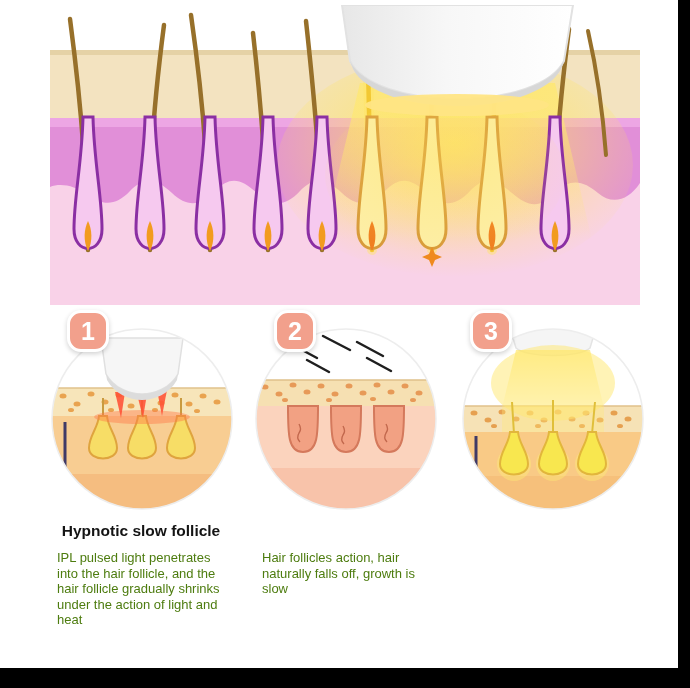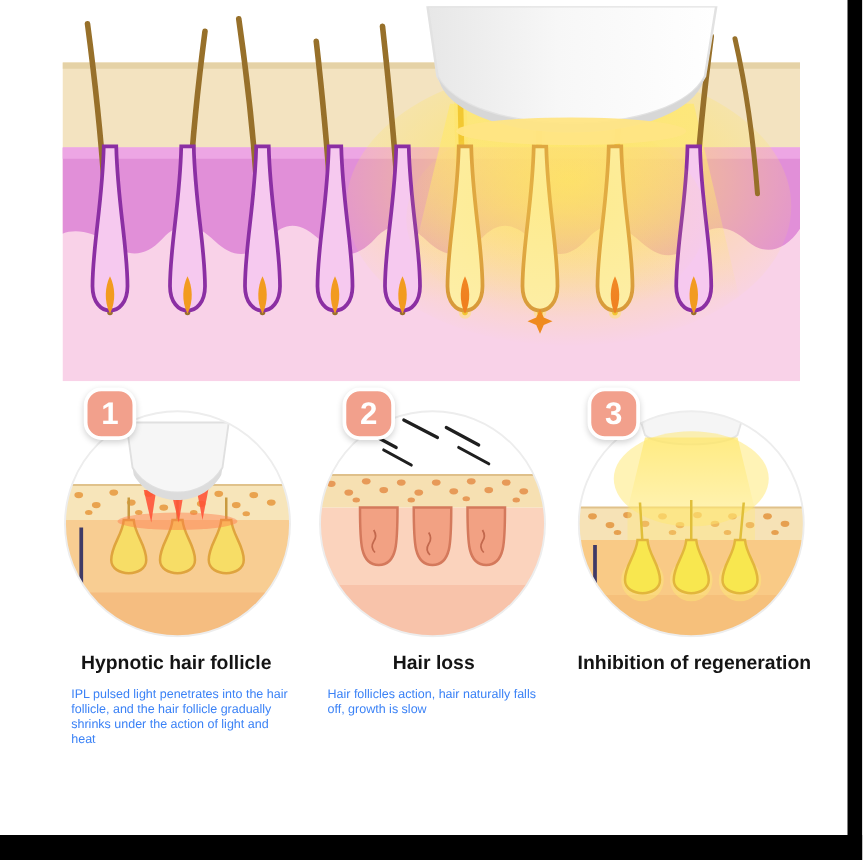--- a/index.html
+++ b/index.html
@@ -28,21 +28,21 @@
   .step-2 .circle { left:3px; }
   .step-3 .circle { left:14px; }
 
   .step-title {
     position:absolute; top:212px; left:0; width:100%; margin:0;
     text-align:center; font-size:15.5px; font-weight:bold; color:#141414;
     white-space:nowrap;
   }
   .step-desc {
     position:absolute; top:240px; margin:0;
-    font-size:10px; line-height:1.2; color:#3b82f6; text-align:left;
+    font-size:13px; line-height:1.2; color:#4d7c0f; text-align:left;
   }
   .step-1 .step-desc { left:12px; width:176px; }
   .step-2 .step-desc { left:10px; width:168px; }
   .step-3 .step-desc { left:0;   width:215px; }
 
   .bar-right  { position:absolute; top:0; right:0; width:12px; height:688px; background:#000; z-index:5; }
   .bar-bottom { position:absolute; left:0; bottom:0; width:690px; height:20px; background:#000; z-index:5; }
 </style>
 </head>
 <body>
@@ -189,21 +189,21 @@
           </g>
           <g>
             <path d="M50,10 L132,10 L127,46 C119,60 104,66 91,66 C78,66 63,60 55,46 Z" fill="#f6f6f6" stroke="#e0e0e0" stroke-width="1.5"></path>
             <path d="M55,46 C63,60 78,66 91,66 C104,66 119,60 127,46 L126,52 C118,66 104,72 91,72 C78,72 64,66 56,52 Z" fill="#dcdcdc"></path>
           </g>
           <line x1="14" y1="94" x2="14" y2="178" stroke="#403a66" stroke-width="3"></line>
         </g>
         <circle cx="91" cy="91" r="90" fill="none" stroke="#ededed" stroke-width="1.5"></circle>
       </svg>
     </div>
-    <h3 class="step-title">Hypnotic hair follicle</h3>
+    <h3 class="step-title">Hypnotic slow follicle</h3>
     <p class="step-desc">IPL pulsed light penetrates into the hair follicle, and the hair follicle gradually shrinks under the action of light and heat</p>
   </div>
 
   <div class="step step-2">
     <div class="badge">
       <span>2</span>
     </div>
     <div class="circle">
       <svg width="182" height="182" viewBox="0 0 182 182">
         <defs>
@@ -250,21 +250,20 @@
             <line x1="36" y1="16" x2="62" y2="30"></line>
             <line x1="68" y1="8" x2="95" y2="22"></line>
             <line x1="102" y1="14" x2="128" y2="28"></line>
             <line x1="52" y1="32" x2="74" y2="44"></line>
             <line x1="112" y1="30" x2="136" y2="43"></line>
           </g>
         </g>
         <circle cx="91" cy="91" r="90" fill="none" stroke="#ededed" stroke-width="1.5"></circle>
       </svg>
     </div>
-    <h3 class="step-title">Hair loss</h3>
     <p class="step-desc">Hair follicles action, hair naturally falls off, growth is slow</p>
   </div>
 
   <div class="step step-3">
     <div class="badge">
       <span>3</span>
     </div>
     <div class="circle">
       <svg width="182" height="182" viewBox="0 0 182 182">
         <defs>
@@ -316,18 +315,17 @@
             <line x1="130" y1="106" x2="133" y2="74" stroke="#e0bf3a" stroke-width="2"></line>
             <use href="#bulbC" transform="translate(52,104)" fill="#f8e74f" stroke="#e2b63c" stroke-width="2"></use>
             <use href="#bulbC" transform="translate(91,104)" fill="#f8e74f" stroke="#e2b63c" stroke-width="2"></use>
             <use href="#bulbC" transform="translate(130,104)" fill="#f8e74f" stroke="#e2b63c" stroke-width="2"></use>
           </g>
           <line x1="14" y1="108" x2="14" y2="176" stroke="#403a66" stroke-width="3"></line>
         </g>
         <circle cx="91" cy="91" r="90" fill="none" stroke="#ededed" stroke-width="1.5"></circle>
       </svg>
     </div>
-    <h3 class="step-title">Inhibition of regeneration</h3>
   </div>
 
   <div class="bar-right"></div>
   <div class="bar-bottom"></div>
 </div>
 
 </body></html>

